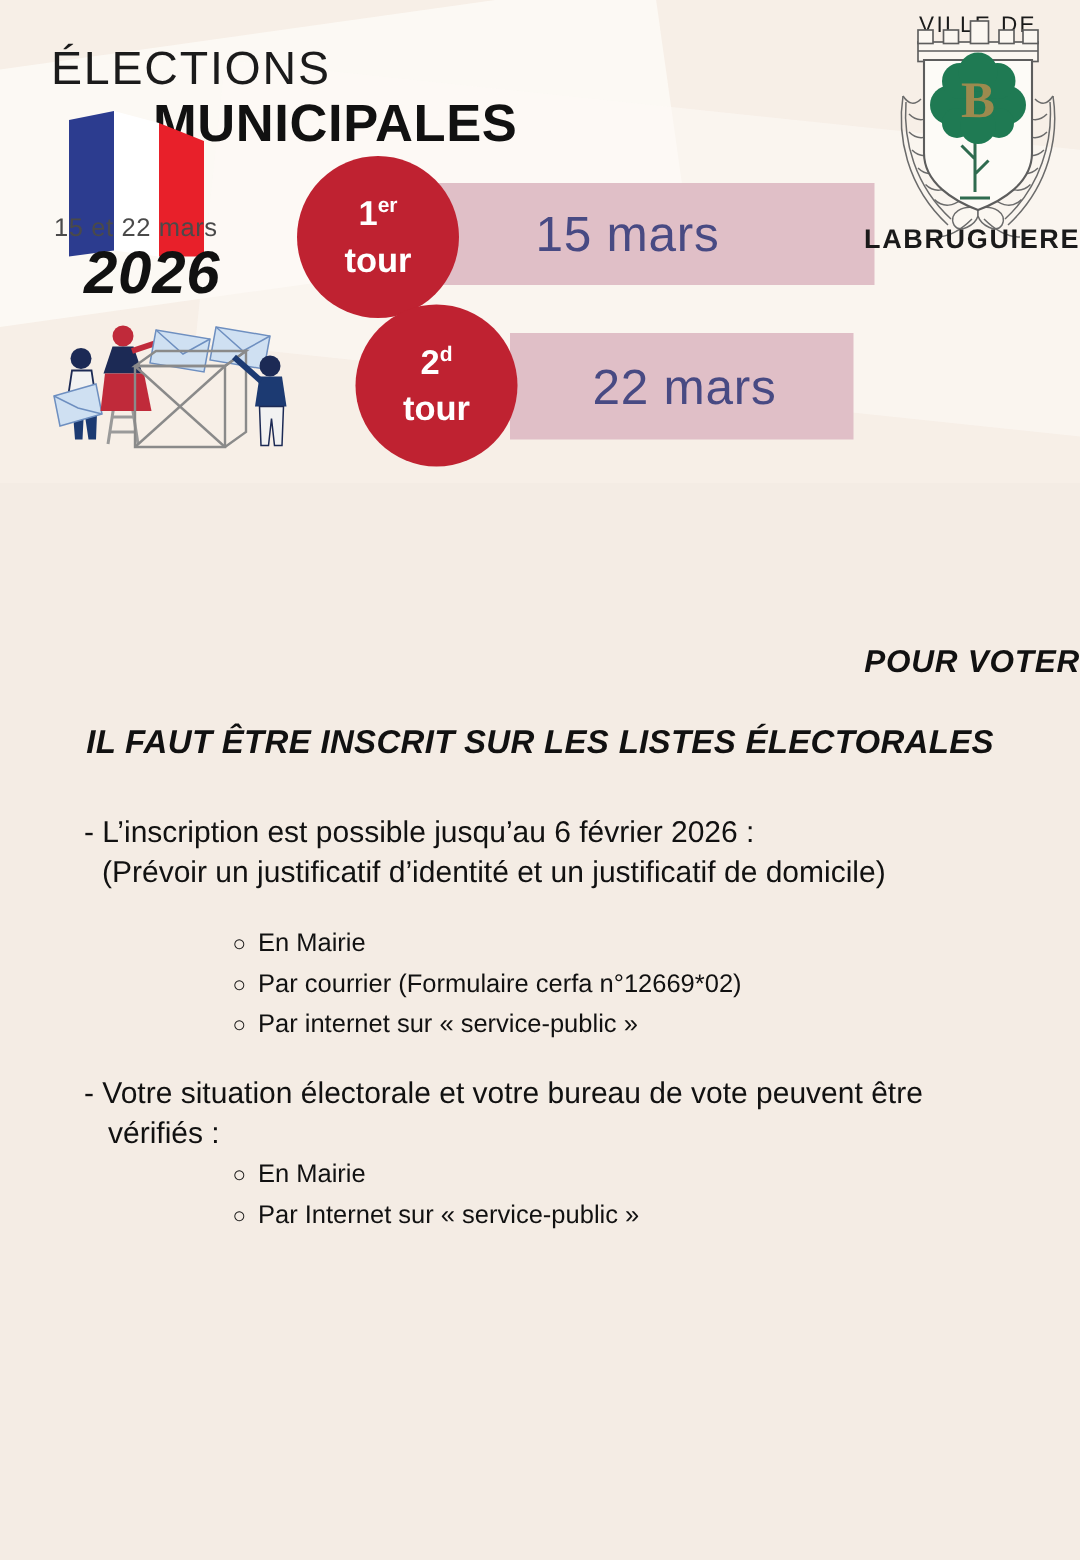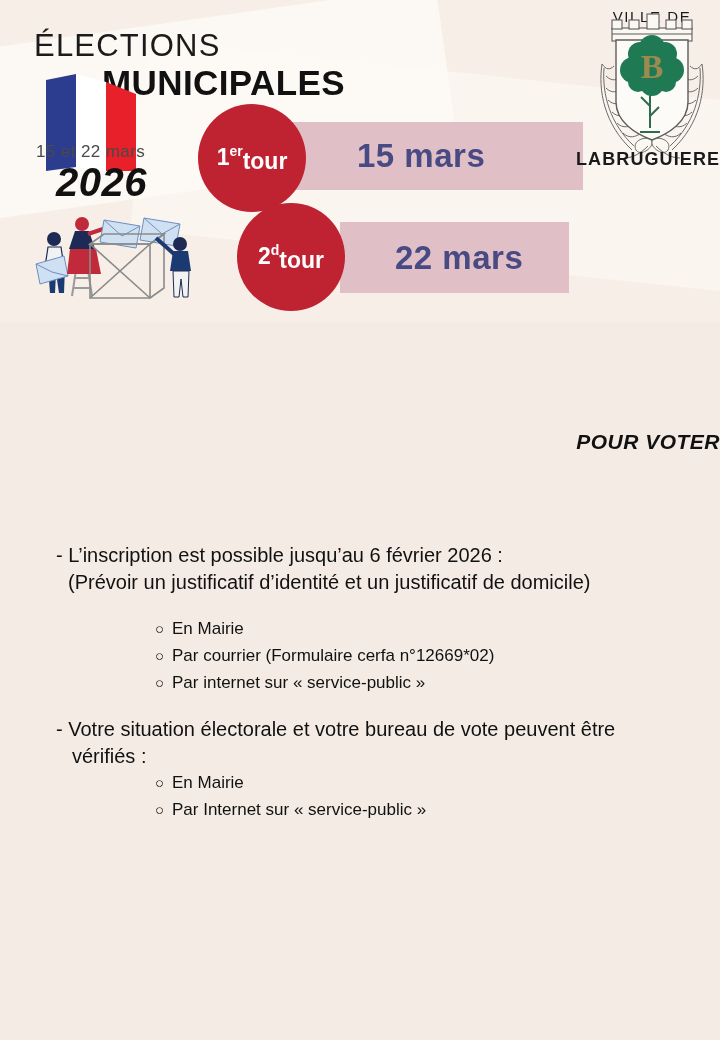--- a/index.html
+++ b/index.html
@@ -96,36 +96,36 @@
   .round-bar {
     position: absolute;
     background: #e0bfc7;
     display: flex;
     align-items: center;
   }
   #bar-1 { left: 280px; top: 122px; width: 303px; height: 68px; }
   #bar-2 { left: 340px; top: 222px; width: 229px; height: 71px; }
   .round-bar .bar-label {
     font-size: 33px;
-    font-weight: 700;
+    font-weight: 400;
     color: #484a83;
     letter-spacing: .5px;
     white-space: nowrap;
   }
   #bar-1 .bar-label { margin-left: 77px; }
   #bar-2 .bar-label { margin-left: 55px; }
 
   
   .round-circle {
     position: absolute;
     border-radius: 50%;
     background: #bf2231;
     color: #fff;
     display: flex;
-    flex-direction: row;
+    flex-direction: column;
     align-items: center;
     justify-content: center;
     line-height: 1.02;
   }
   #circle-1 { left: 198px; top: 104px; width: 108px; height: 108px; }
   #circle-2 { left: 237px; top: 203px; width: 108px; height: 108px; }
   .circle-num {
     font-size: 23px;
     font-weight: 700;
     letter-spacing: 0;
@@ -387,20 +387,21 @@
     <text x="64" y="72" text-anchor="middle" font-family="Liberation Serif, serif" font-size="34" font-weight="700" fill="#9c8a4e">B</text>
   </svg>
 
   <div id="coa-bottom-text">LABRUGUIERE</div>
 </div>
 
 <div id="body-content">
 
   <div id="heading-pour-voter">POUR VOTER</div>
 
+  <div id="heading-inscrit">IL FAUT ÊTRE INSCRIT SUR LES LISTES ÉLECTORALES</div>
 
   <div class="para-line" id="line-inscription">- L’inscription est possible jusqu’au 6 février 2026 :</div>
   <div class="para-line" id="line-prevoir">(Prévoir un justificatif d’identité et un justificatif de domicile)</div>
 
   <div class="bullet-item" id="bullet-a-0">
     <span class="bullet-mark">○</span>
     <span>En Mairie</span>
   </div>
   <div class="bullet-item" id="bullet-a-1">
     <span class="bullet-mark">○</span>

